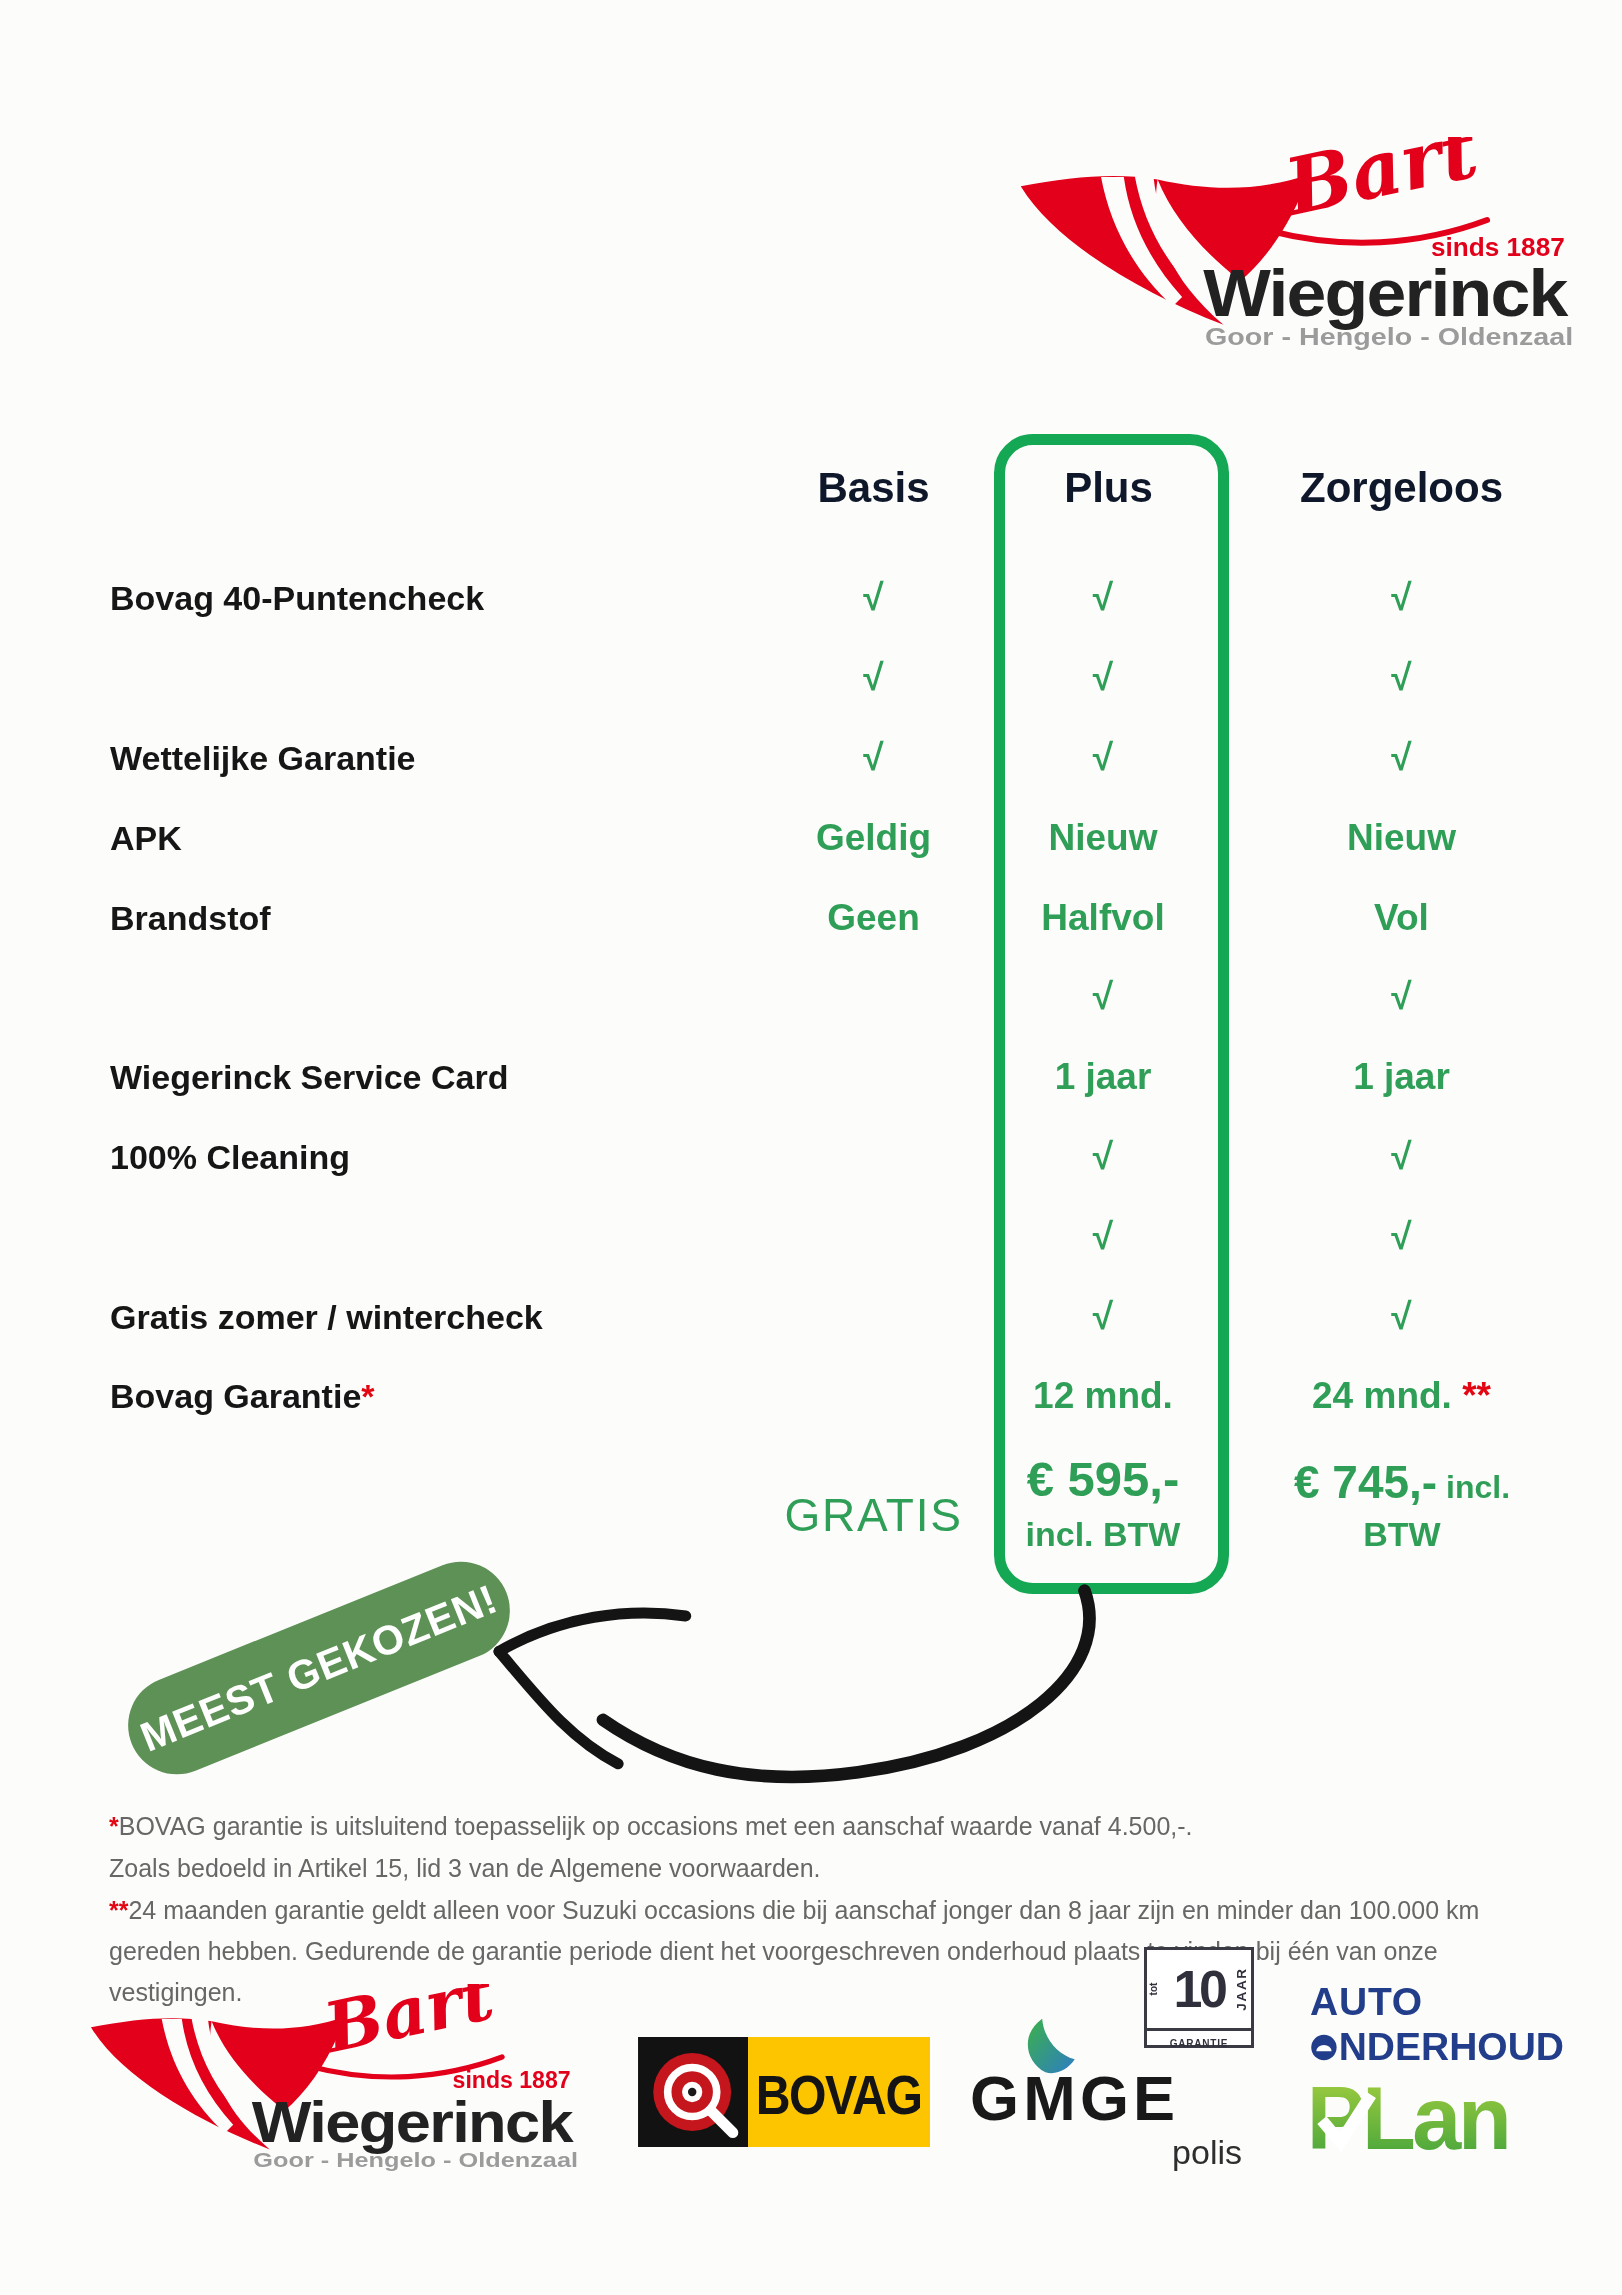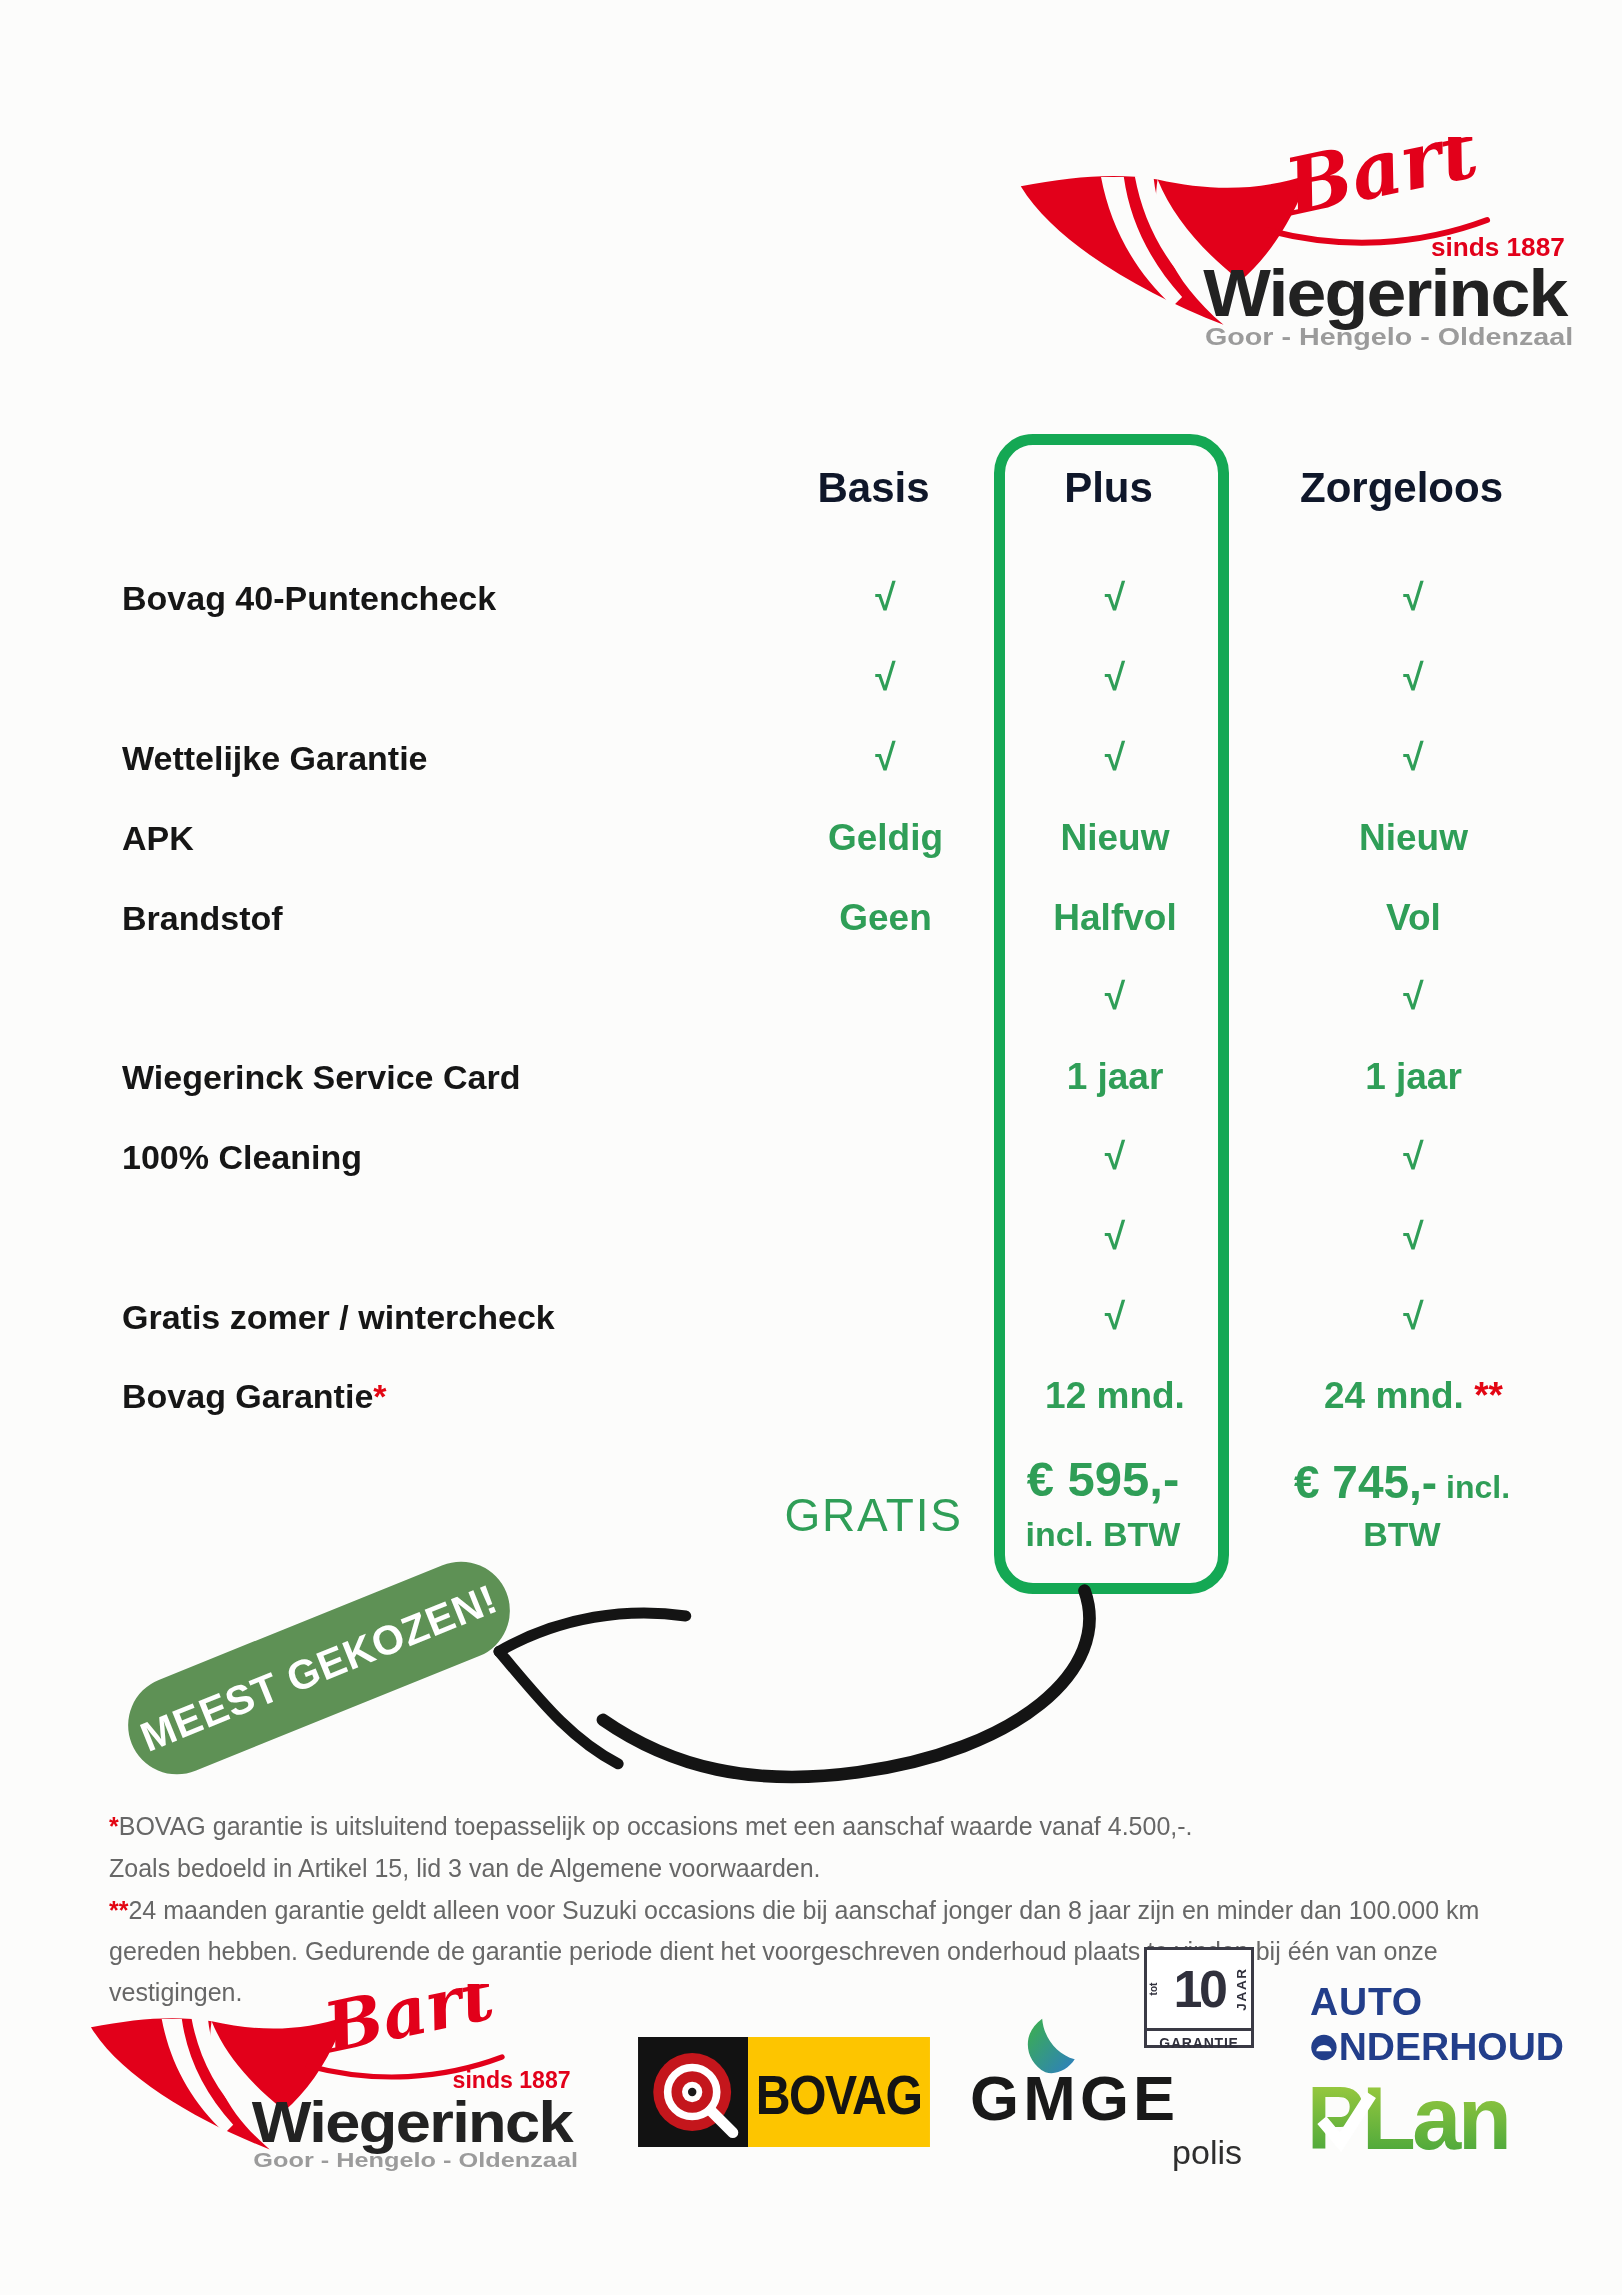--- a/index.html
+++ b/index.html
@@ -17,21 +17,21 @@
 
   
   .plusbox{position:absolute;left:994px;top:434px;width:235px;height:1160px;
            border:11px solid #14a854;border-radius:39px;box-sizing:border-box;background:transparent;}
   .colhead{position:absolute;top:461px;height:54px;line-height:54px;text-align:center;
            font-size:42px;font-weight:700;color:#0f172a;}
   .ch-basis{left:789px;width:169px;}
   .ch-plus{left:1024px;width:169px;}
   .ch-zorg{left:1283px;width:237px;}
 
-  .frow{position:absolute;left:12px;width:1575px;height:56px;}
+  .frow{position:absolute;left:0;width:1575px;height:56px;}
   .frow .lbl{position:absolute;left:110px;top:0;line-height:56px;font-size:34px;font-weight:700;
              color:#161616;white-space:nowrap;}
   .frow .lbl .note{font-size:21px;letter-spacing:0;}
   .cell{position:absolute;top:0;height:56px;line-height:56px;text-align:center;
         font-size:37px;font-weight:600;color:#2f9e57;white-space:nowrap;}
   .c-basis{left:772px;width:203px;}
   .c-plus{left:1005px;width:196px;}
   .c-zorg{left:1300px;width:203px;}
   .red-sup{color:#e30613;font-weight:700;}
 
@@ -66,21 +66,21 @@
   .gmge-sub{position:absolute;left:0;top:118px;width:272px;text-align:right;font-size:34px;
             font-weight:500;color:#2e2e2e;}
   .tien{position:absolute;left:1144px;top:1947px;width:110px;height:101px;border:3.4px solid #3a3a45;
         box-sizing:border-box;background:#fff;}
   .tien-main{position:relative;height:78px;display:flex;align-items:center;justify-content:center;}
   .tien-tot{position:absolute;left:0.8px;top:50%;transform:translateY(-50%) rotate(180deg);
             writing-mode:vertical-rl;font-size:10px;font-weight:700;color:#30303c;}
   .tien-ten{font-size:52px;font-weight:800;color:#30303c;letter-spacing:-3.4px;line-height:66px;}
   .tien-jaar{position:absolute;right:2.5px;top:50%;transform:translateY(-50%) rotate(180deg);
              writing-mode:vertical-rl;font-size:13.5px;font-weight:700;letter-spacing:1.7px;color:#30303c;}
-  .tien-strip{height:25px;border-top:3.4px solid #3a3a45;text-align:center;font-size:14px;
+  .tien-strip{height:25px;border-top:3.4px solid #3a3a45;text-align:center;font-size:10px;
               font-weight:800;letter-spacing:0.8px;line-height:25px;color:#30303c;}
   .aop{position:absolute;left:1310px;top:1979px;width:254px;height:194px;}
   .aop-auto{font-size:39px;font-weight:800;color:#223e8a;letter-spacing:0.8px;line-height:46px;}
   .aop-line2{display:flex;align-items:center;gap:0.8px;font-size:39px;font-weight:800;color:#223e8a;
              line-height:44px;}
   .aop-o{width:37px;height:37px;display:inline-block;}
   .aop-plan{margin-top:1.7px;}
 </style>
 </head>
 <body>

